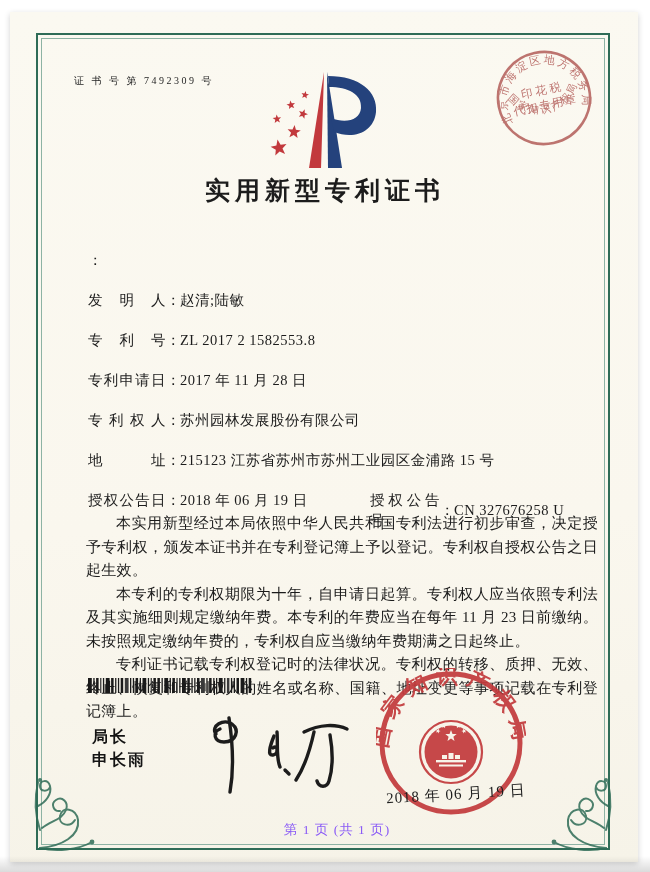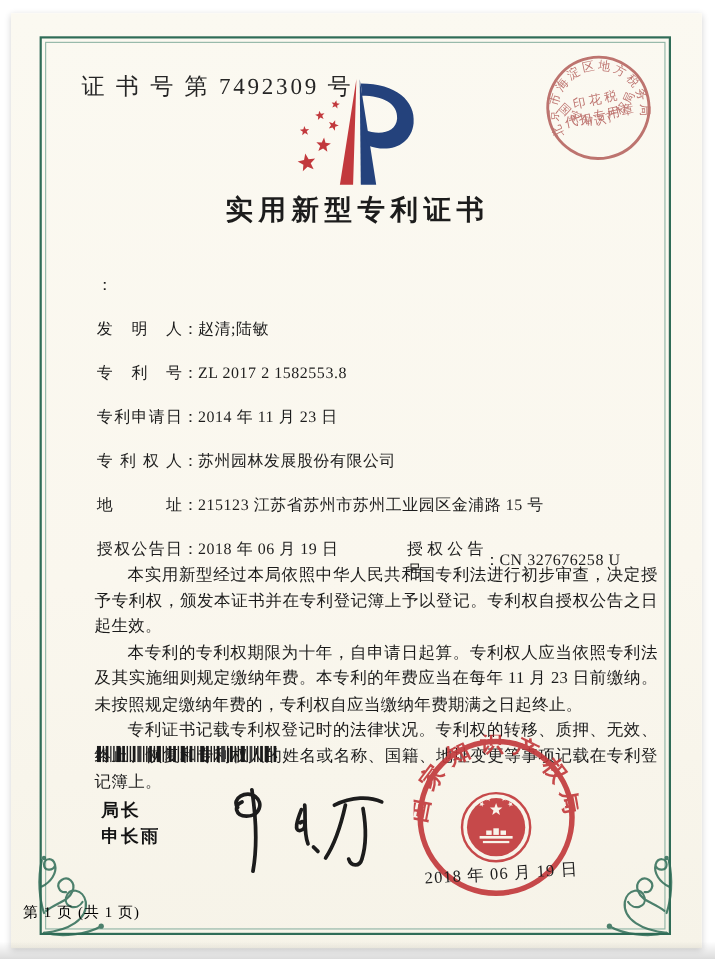--- a/index.html
+++ b/index.html
@@ -16,21 +16,21 @@
     background:linear-gradient(rgba(0,0,0,0),rgba(0,0,0,.14));}
   
   .frame{position:absolute;left:36px;top:33px;width:570px;height:813px;
     border:2.5px solid #2f6c57;}
   .frame-inner{position:absolute;left:3px;top:3px;right:3px;bottom:3px;
     border:1.5px solid #8db3a4;}
   .flourish{position:absolute;width:96px;height:96px;}
   .flourish.bl{left:28px;bottom:14px;}
   .flourish.br{right:32px;bottom:14px;transform:scaleX(-1);}
 
-  .cert-no{position:absolute;left:74px;top:64px;font-size:21px;letter-spacing:2.5px;
+  .cert-no{position:absolute;left:74px;top:74px;font-size:10px;letter-spacing:2.5px;
     color:#262626;}
   .logo{position:absolute;left:252px;top:68px;width:140px;height:110px;}
   .tax-stamp{position:absolute;left:486px;top:40px;width:116px;height:116px;opacity:.88;}
 
   .title{position:absolute;left:0;top:174px;width:650px;text-align:center;
     font-size:25px;font-weight:700;letter-spacing:5px;color:#1c1c1c;}
 
   .fields{position:absolute;left:88px;top:250px;width:512px;color:#1c1c1c;}
   .field-row{position:relative;display:flex;align-items:baseline;
     font-size:14.5px;line-height:20px;margin-bottom:20px;letter-spacing:.5px;}
@@ -49,22 +49,22 @@
   .director{position:absolute;left:92px;top:727px;
     font-family:Liberation Sans, sans-serif;font-weight:700;
     font-size:16px;color:#141414;letter-spacing:2px;}
   .director .name{margin-top:2px;}
   .signature{position:absolute;left:190px;top:710px;width:162px;height:88px;}
 
   .seal{position:absolute;left:376px;top:668px;width:150px;height:150px;}
   .seal-date{position:absolute;left:386px;top:785px;font-size:15px;color:#1d1d1d;
     letter-spacing:1px;transform:rotate(-3.5deg);white-space:nowrap;}
 
-  .footer{position:absolute;left:21px;top:821px;width:570px;text-align:left;
-    font-size:13.5px;color:#000000;letter-spacing:1px;}
+  .footer{position:absolute;left:52px;top:821px;width:570px;text-align:center;
+    font-size:13.5px;color:#8b5cf6;letter-spacing:1px;}
 </style>
 </head>
 <body>
 
 <div class="paper"></div>
 
 <div class="frame">
   <div class="frame-inner"></div>
 </div>
 
@@ -137,21 +137,21 @@
       <span class="fv">赵清;陆敏</span>
   </div>
   <div class="field-row">
     <span class="fl">专利号</span>
       <span class="colon">：</span>
       <span class="fv">ZL 2017 2 1582553.8</span>
   </div>
   <div class="field-row">
     <span class="fl">专利申请日</span>
       <span class="colon">：</span>
-      <span class="fv">2014 年 11 月 23 日</span>
+      <span class="fv">2017 年 11 月 28 日</span>
   </div>
   <div class="field-row">
     <span class="fl">专利权人</span>
       <span class="colon">：</span>
       <span class="fv">苏州园林发展股份有限公司</span>
   </div>
   <div class="field-row">
     <span class="fl">地址</span>
       <span class="colon">：</span>
       <span class="fv">215123 江苏省苏州市苏州工业园区金浦路 15 号</span>

